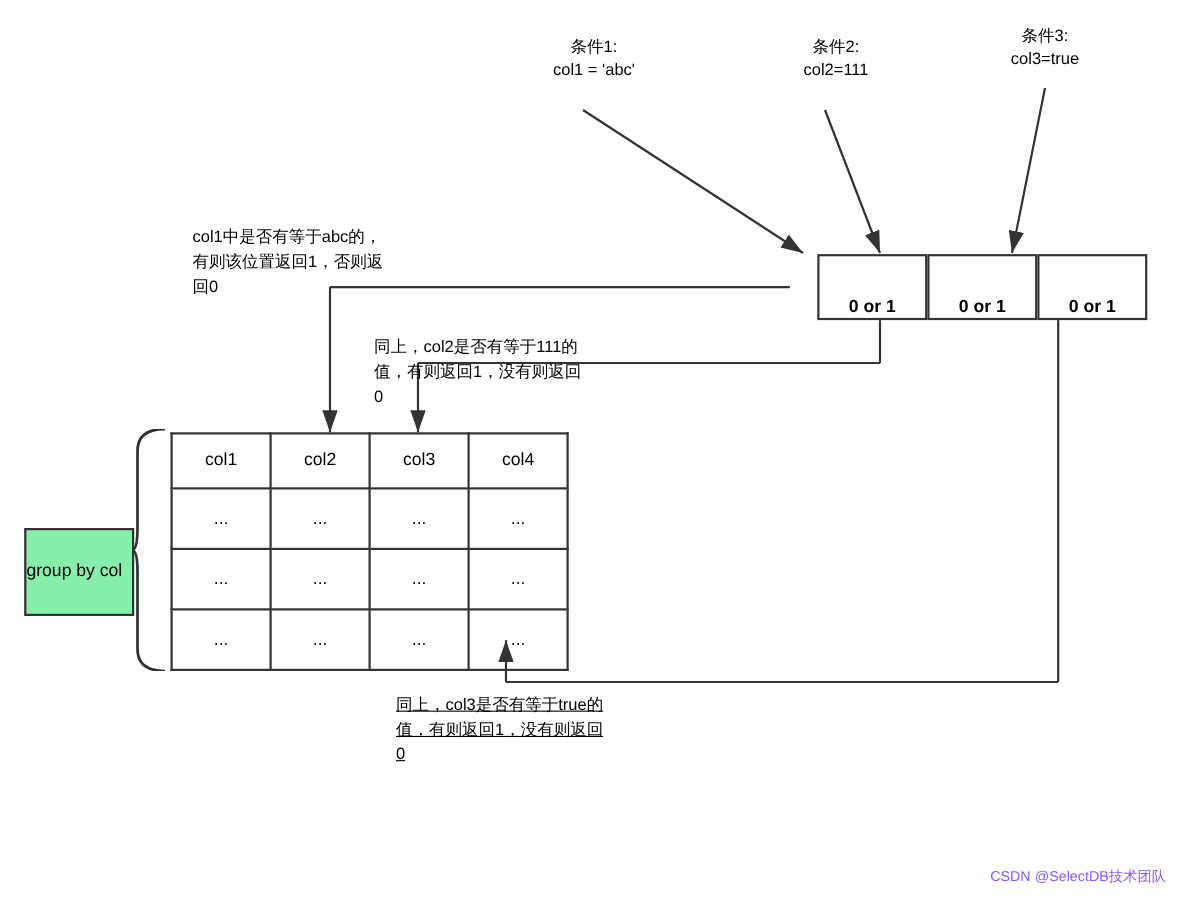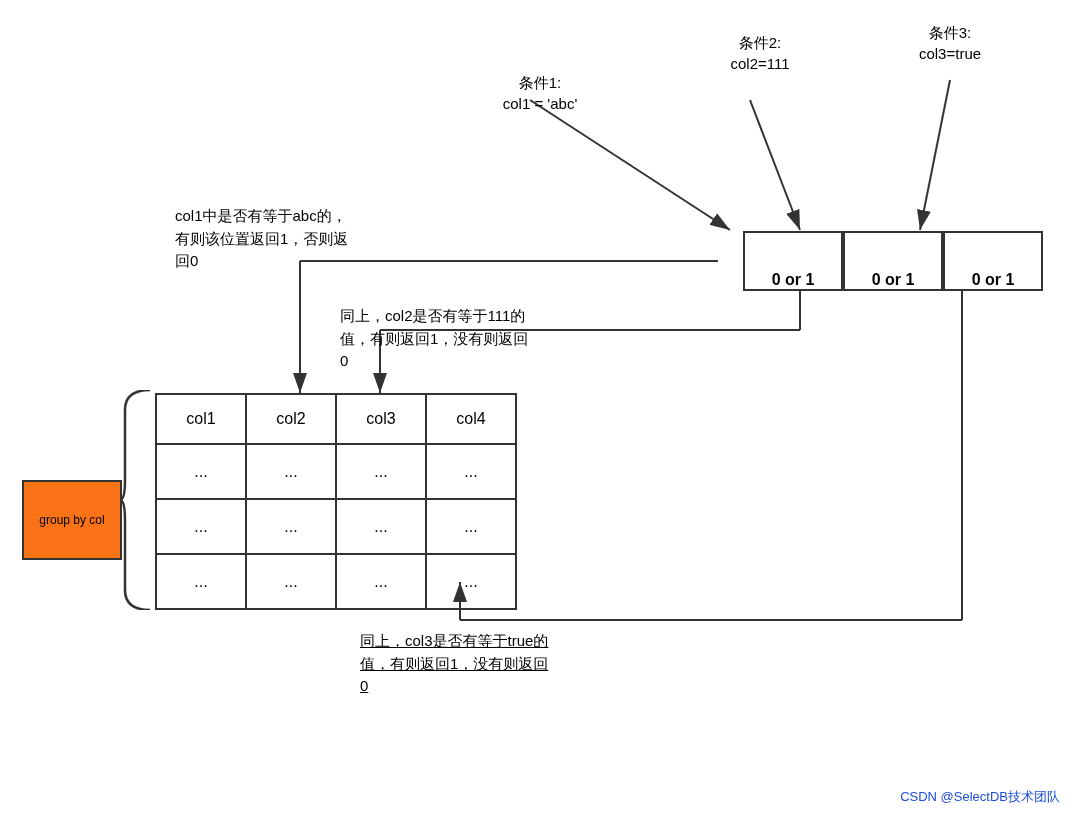--- a/index.html
+++ b/index.html
@@ -60,42 +60,42 @@
       text-align: center;
       vertical-align: middle;
       font-size: 16px;
       font-weight: normal;
     }
 
     
     .group-by-box {
       position: absolute;
       border: 2px solid #333;
-      background: #f97316;
+      background: #86efac;
       display: flex;
       align-items: center;
-      justify-content: center;
-      font-size: 12px;
+      justify-content: flex-start;
+      font-size: 16px;
       text-align: center;
       line-height: 1.4;
     }
 
     
     .annotation {
       position: absolute;
       font-size: 15px;
       line-height: 1.5;
       text-align: center;
     }
 
     
     .watermark {
       position: absolute;
       font-size: 13px;
-      color: #1d4ed8;
+      color: #8b5cf6;
     }
 
     
     .arrows-svg {
       position: absolute;
       top: 0;
       left: 0;
       width: 1080px;
       height: 818px;
       pointer-events: none;
@@ -134,21 +134,21 @@
     <line x1="800" y1="281" x2="800" y2="330" stroke="#333" stroke-width="2"></line>
     <line x1="800" y1="330" x2="380" y2="330" stroke="#333" stroke-width="2"></line>
     <line x1="380" y1="330" x2="380" y2="393" stroke="#333" stroke-width="2" marker-end="url(#arrowhead)"></line>
 
     <line x1="962" y1="261" x2="962" y2="620" stroke="#333" stroke-width="2"></line>
     <line x1="962" y1="620" x2="460" y2="620" stroke="#333" stroke-width="2"></line>
     <line x1="460" y1="620" x2="460" y2="582" stroke="#333" stroke-width="2" marker-end="url(#arrowhead)"></line>
 
   </svg>
 
-  <div class="condition-label" style="left: 460px; top: 32px; width: 160px; margin-top: 40px;">
+  <div class="condition-label" style="left: 460px; top: 32px; width: 160px;">
     <span>条件1:</span><br>
     <span>col1 = 'abc'</span>
   </div>
 
   <div class="condition-label" style="left: 700px; top: 32px; width: 120px;">
     <span>条件2:</span><br>
     <span>col2=111</span>
   </div>
 
   <div class="condition-label" style="left: 880px; top: 22px; width: 140px;">

